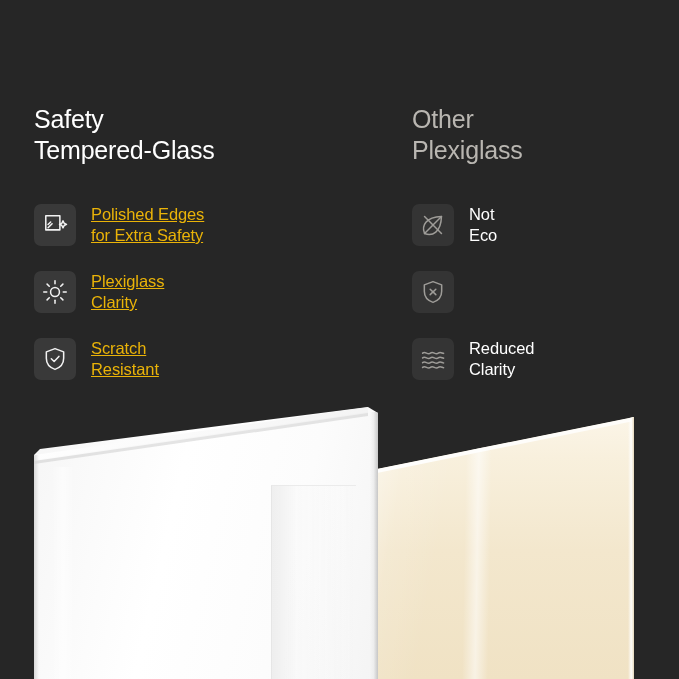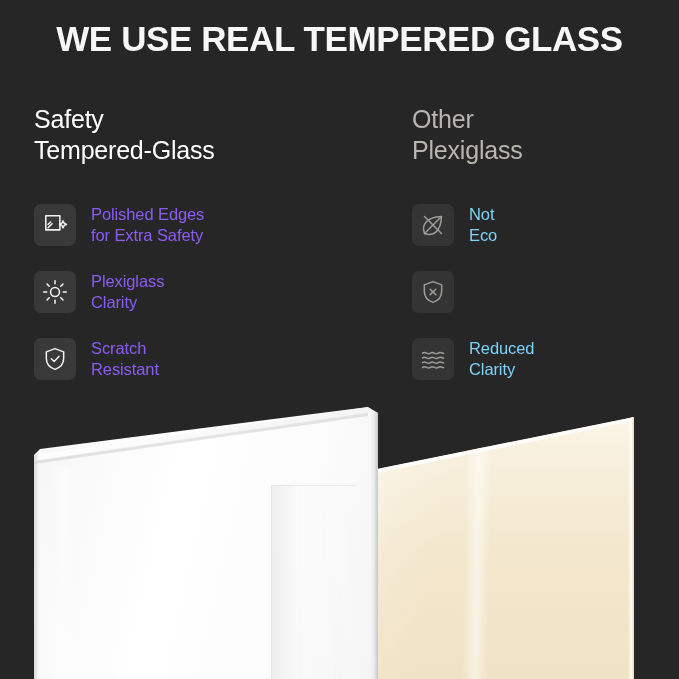--- a/index.html
+++ b/index.html
@@ -103,22 +103,22 @@
   .col-right .icon-tile svg { stroke: #9e9c98; }
 
   .feature-label {
     margin-left: 15px;
     font-size: 16.5px;
     line-height: 21px;
     letter-spacing: -0.1px;
     white-space: pre-line;
     padding-top: 1px;
   }
-  .col-left  .feature-label { color: #8b5cf6; }
-  .col-right .feature-label { color: #7dd3fc; }
+  .col-left  .feature-label { color: #eab308; text-decoration: underline; }
+  .col-right .feature-label { color: #ffffff; }
 
   
   .photo {
     position: absolute;
     left: 0;
     top: 395px;
     width: 679px;
     height: 284px;
     overflow: hidden;
     background: #262626;
@@ -237,21 +237,20 @@
     width: 22px;
     height: 212px;
     background: linear-gradient(90deg, rgba(255,255,255,0.0), rgba(255,255,255,0.6), rgba(255,255,255,0.0));
   }
 </style>
 </head>
 <body>
 
 <div class="page">
 
-  <div class="title">WE USE REAL TEMPERED GLASS</div>
 
   <div class="columns">
 
     <div class="col col-left">
       <div class="col-heading">Safety
 Tempered-Glass</div>
 
       <div class="features">
 
         <div class="feature">

